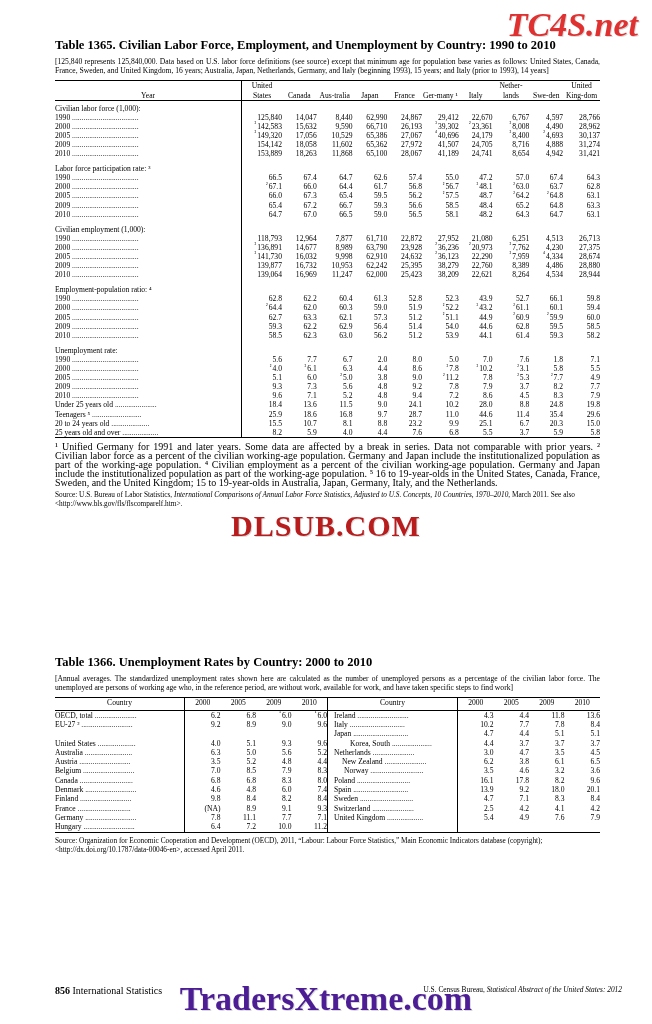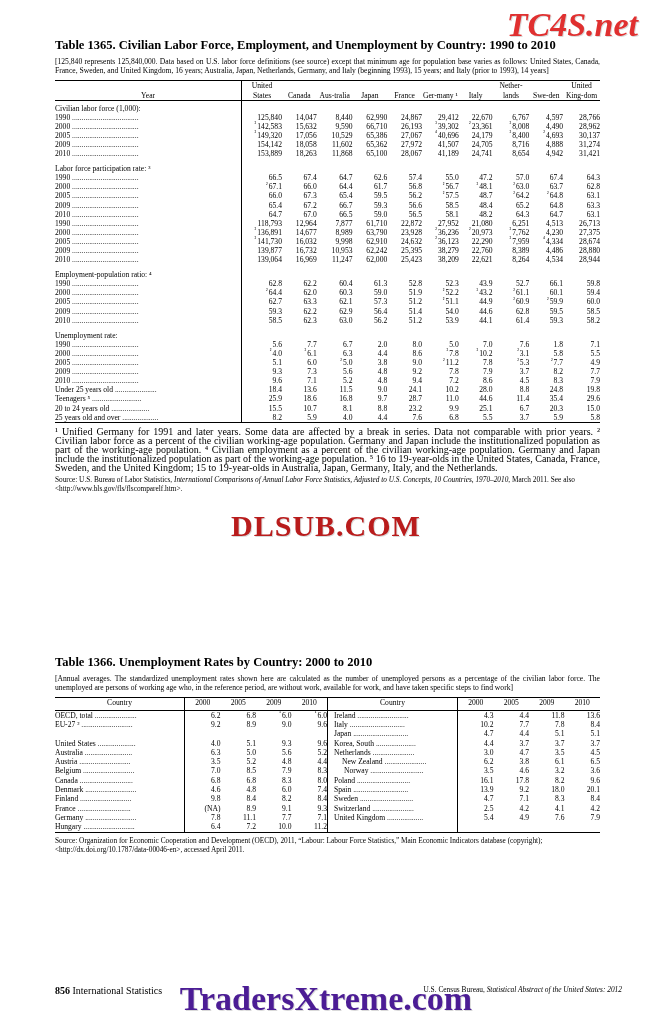--- a/index.html
+++ b/index.html
@@ -269,20 +269,33 @@
             <td class="num">66.5</td>
             <td class="num">59.0</td>
             <td class="num">56.5</td>
             <td class="num">58.1</td>
             <td class="num">48.2</td>
             <td class="num">64.3</td>
             <td class="num">64.7</td>
             <td class="num">63.1</td>
           </tr>
           <tr>
+            <td class="stub grp" style="padding-top: 6px;">Civilian employment (1,000):</td>
+            <td class="num colsep">&nbsp;</td>
+            <td class="num">&nbsp;</td>
+            <td class="num">&nbsp;</td>
+            <td class="num">&nbsp;</td>
+            <td class="num">&nbsp;</td>
+            <td class="num">&nbsp;</td>
+            <td class="num">&nbsp;</td>
+            <td class="num">&nbsp;</td>
+            <td class="num">&nbsp;</td>
+            <td class="num">&nbsp;</td>
+          </tr>
+          <tr>
             <td class="stub">1990 ...................................</td>
             <td class="num colsep">118,793</td>
             <td class="num">12,964</td>
             <td class="num">7,877</td>
             <td class="num">61,710</td>
             <td class="num">22,872</td>
             <td class="num">27,952</td>
             <td class="num">21,080</td>
             <td class="num">6,251</td>
             <td class="num">4,513</td>
@@ -610,21 +623,21 @@
             <td class="num">4.4</td>
             <td class="num">5.1</td>
             <td class="num">5.1</td>
           </tr>
           <tr>
             <td class="stub bold">United States ....................</td>
             <td class="num colsep bold">4.0</td>
             <td class="num bold">5.1</td>
             <td class="num bold">9.3</td>
             <td class="num bold">9.6</td>
-            <td class="stub midsep" style="padding-left: 6px;">Korea, South .....................</td>
+            <td class="stub midsep" style="padding-left: 22px;">Korea, South .....................</td>
             <td class="num colsep">4.4</td>
             <td class="num">3.7</td>
             <td class="num">3.7</td>
             <td class="num">3.7</td>
           </tr>
           <tr>
             <td class="stub">Australia .........................</td>
             <td class="num colsep">6.3</td>
             <td class="num">5.0</td>
             <td class="num">5.6</td>

